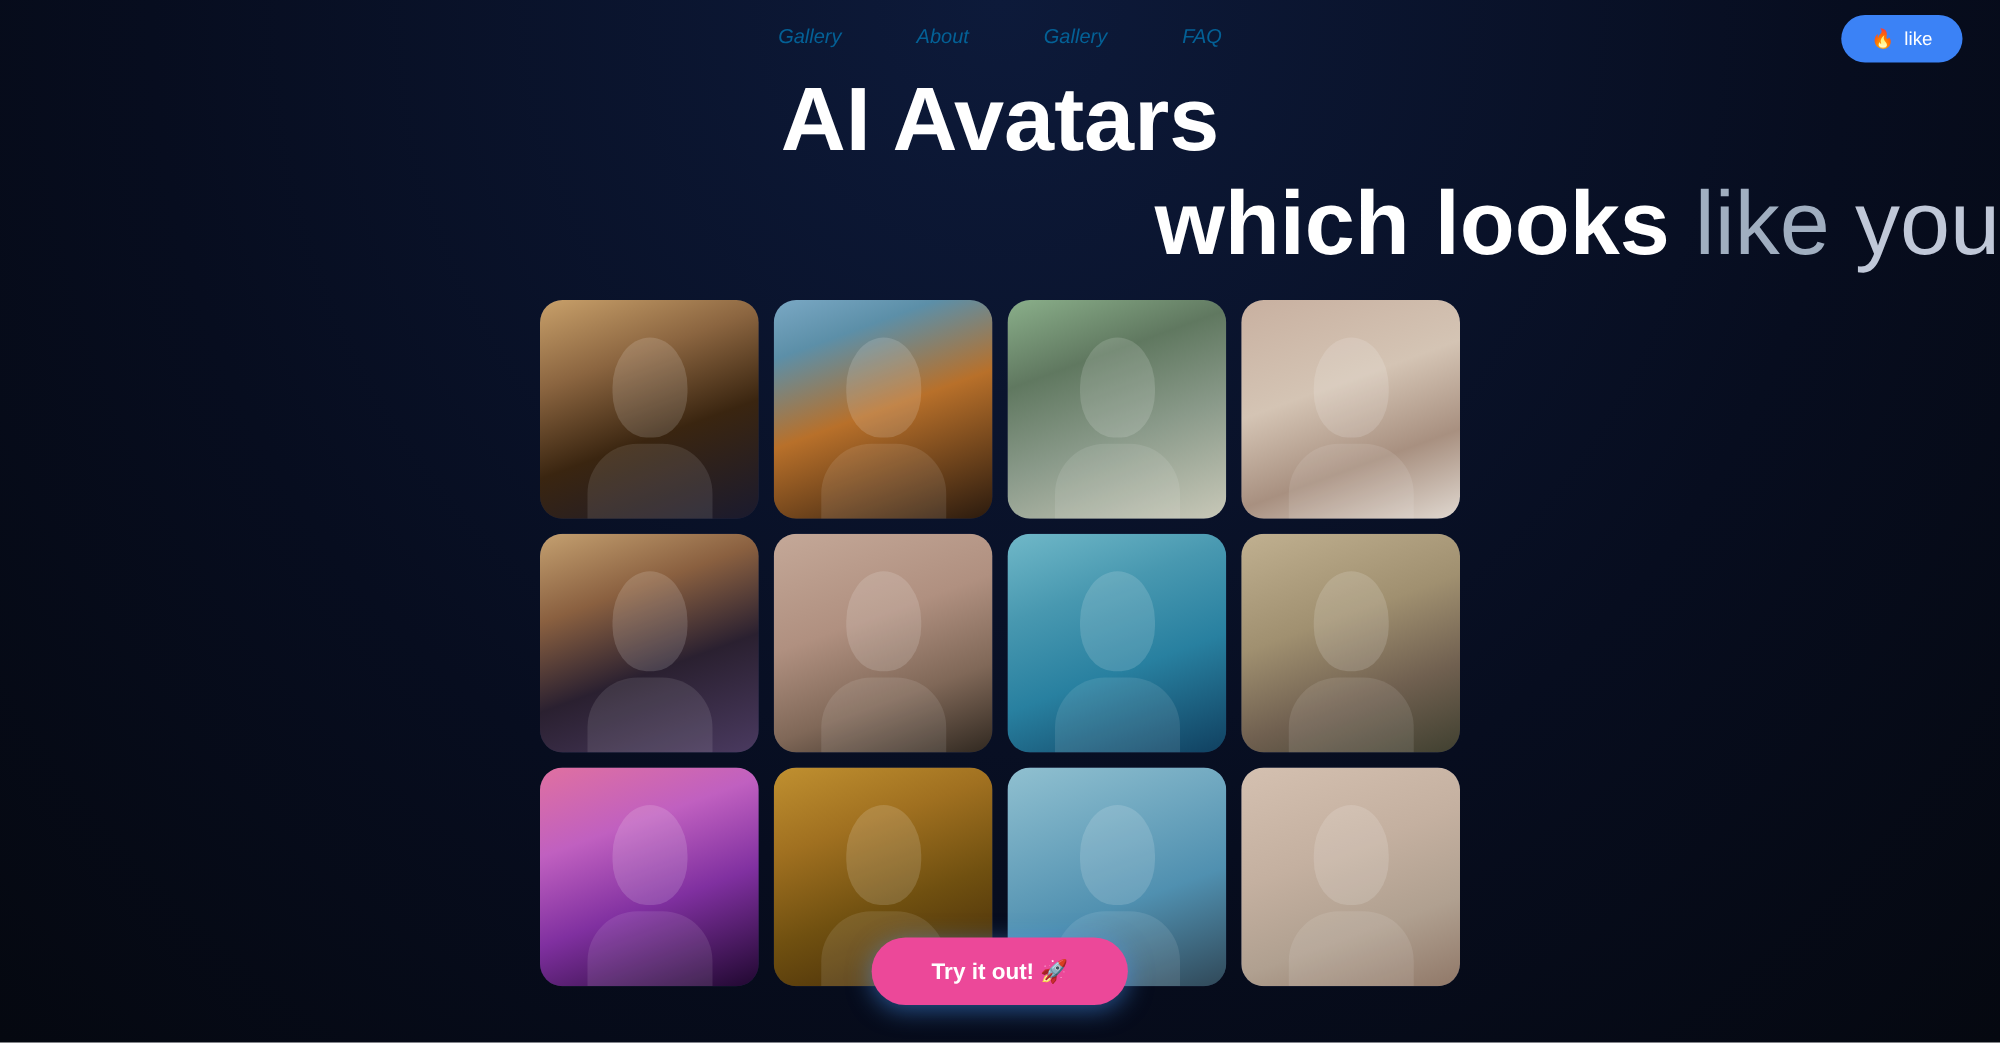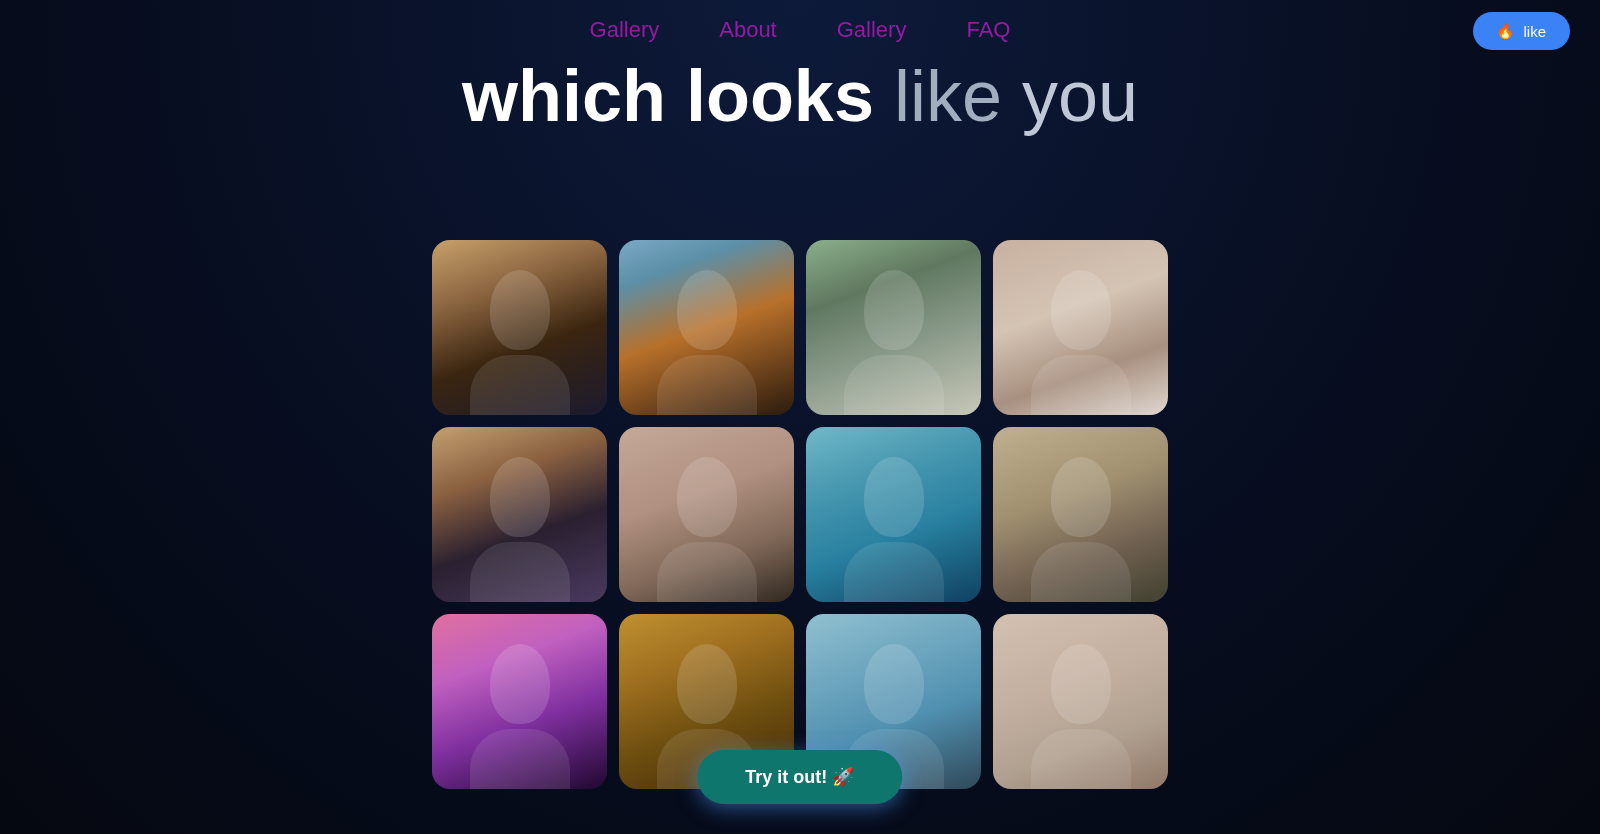--- a/index.html
+++ b/index.html
@@ -22,25 +22,26 @@
       right: 0;
       height: 60px;
       display: flex;
       align-items: center;
       justify-content: center;
       gap: 60px;
       z-index: 10;
     }
 
     .nav-link {
-      color: #a21caf;
-      font-size: 22px;
+      color: #0369a1;
+      font-size: 16px;
       text-decoration: none;
       cursor: pointer;
       opacity: 0.9;
+      font-style: italic;
     }
 
     .login-btn {
       position: absolute;
       right: 30px;
       top: 12px;
       background: #3b82f6;
       color: #fff;
       border: none;
       border-radius: 25px;
@@ -63,20 +64,21 @@
 
     .hero-title h1 {
       font-size: 72px;
       font-weight: 700;
       line-height: 1.15;
       color: #fff;
     }
 
     .hero-title h1 .line2 {
       display: block;
+      text-align: right;
     }
 
     .hero-title h1 .like-text {
       color: #a0aec0;
       font-weight: 400;
     }
 
     .hero-title h1 .you-text {
       color: #c0c8d8;
       font-weight: 400;
@@ -135,21 +137,21 @@
     
     .try-btn-container {
       position: absolute;
       bottom: 30px;
       left: 50%;
       transform: translateX(-50%);
       z-index: 20;
     }
 
     .try-btn {
-      background: #0f766e;
+      background: #ec4899;
       color: #fff;
       border: none;
       border-radius: 30px;
       padding: 16px 48px;
       font-size: 18px;
       font-weight: 600;
       cursor: pointer;
       display: flex;
       align-items: center;
       gap: 8px;
@@ -190,20 +192,21 @@
   <a class="nav-link">Gallery</a>
   <a class="nav-link">FAQ</a>
   <button class="login-btn">
     <span>🔥</span>
     <span>like</span>
   </button>
 </nav>
 
 <div class="hero-title">
   <h1>
+    <span>AI Avatars</span>
     <span class="line2">
       <span>which looks </span><span class="like-text">like </span><span class="you-text">you</span>
     </span>
   </h1>
 </div>
 
 <div class="avatar-grid">
 
   <div class="avatar-card av1">
     <div class="img-sim">

